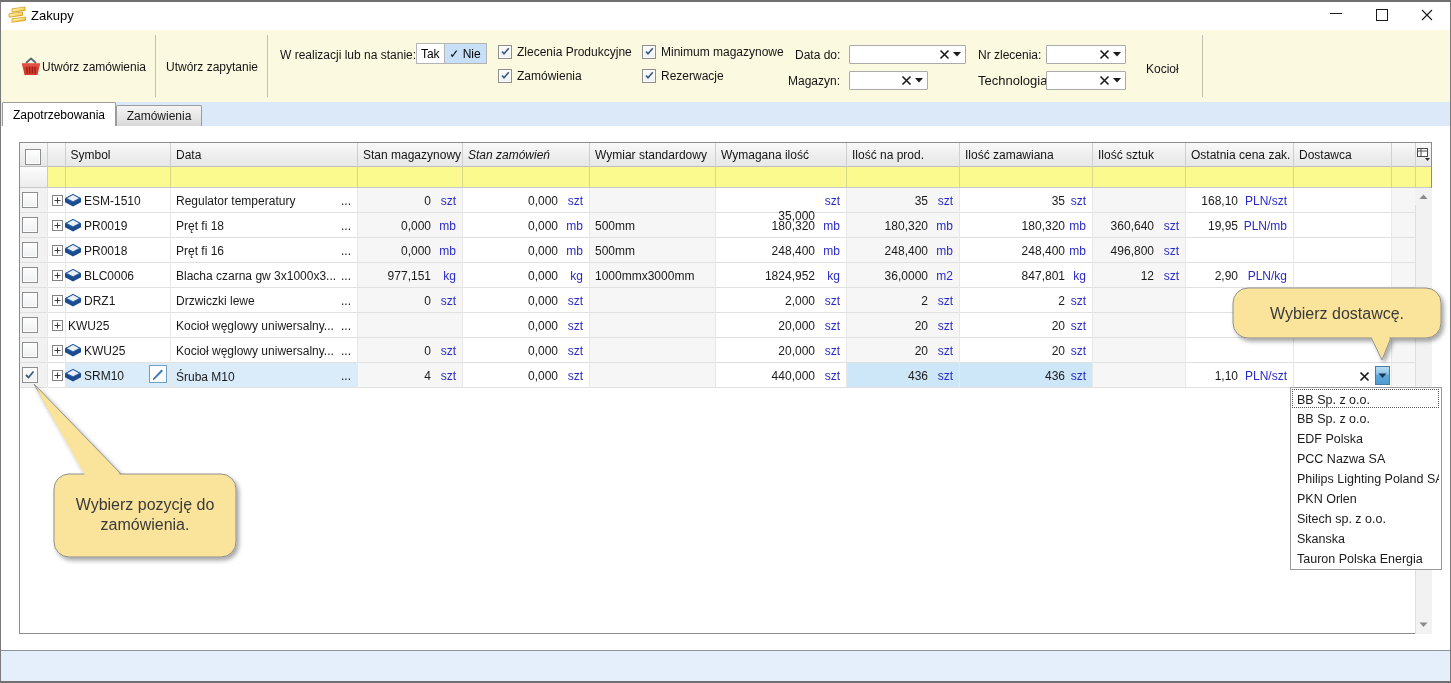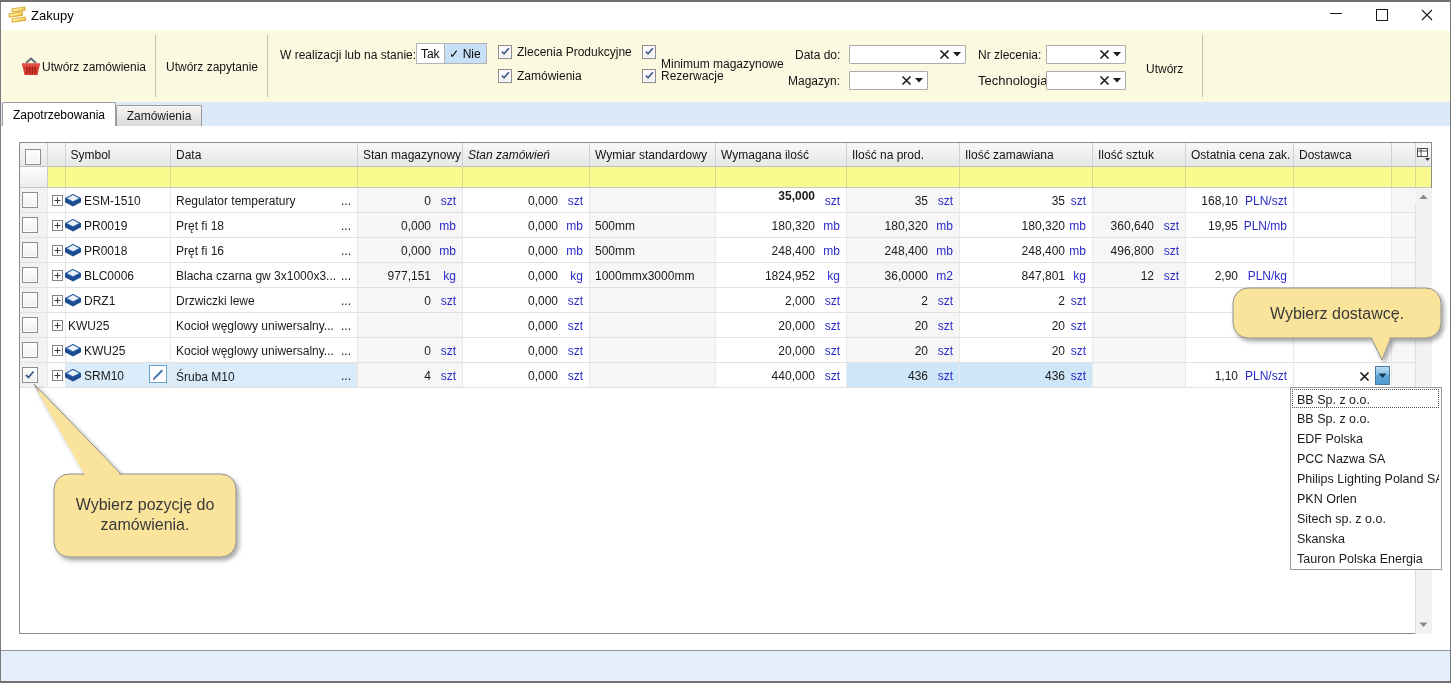--- a/index.html
+++ b/index.html
@@ -59,21 +59,21 @@
 <div class="hlabel" style="left:517px;top:43px;height:18px;font-size:12px;">Zlecenia Produkcyjne</div>
 <div class="cbx" style="left:498px;top:69px;width:12px;height:12px;"></div>
 <svg class="abs" style="left:500px;top:70px;" width="11" height="11">
     <path d="M2,5.5 L4,7.8 L8.8,2.2" fill="none" stroke="#3e5d85" stroke-width="1.7"></path>
   </svg>
 <div class="hlabel" style="left:517px;top:67px;height:18px;font-size:12px;">Zamówienia</div>
 <div class="cbx" style="left:642px;top:45px;width:12px;height:12px;"></div>
 <svg class="abs" style="left:644px;top:46px;" width="11" height="11">
     <path d="M2,5.5 L4,7.8 L8.8,2.2" fill="none" stroke="#3e5d85" stroke-width="1.7"></path>
   </svg>
-<div class="hlabel" style="left:661px;top:43px;height:18px;font-size:12px;margin-top:12px;">Minimum magazynowe</div>
+<div class="hlabel" style="left:661px;top:43px;height:18px;font-size:12px;">Minimum magazynowe</div>
 <div class="cbx" style="left:642px;top:69px;width:12px;height:12px;"></div>
 <svg class="abs" style="left:644px;top:70px;" width="11" height="11">
     <path d="M2,5.5 L4,7.8 L8.8,2.2" fill="none" stroke="#3e5d85" stroke-width="1.7"></path>
   </svg>
 <div class="hlabel" style="left:661px;top:67px;height:18px;font-size:12px;">Rezerwacje</div>
 <div class="hlabel" style="left:795px;top:46px;height:17px;font-size:12px;">Data do:</div>
 <div class="abs" style="left:849px;top:45px;width:117px;height:19px;background:#fff;border:1px solid #ababab;border-radius:1px;box-sizing:border-box;"></div>
 <svg class="abs" style="left:939px;top:49px;" width="11" height="11">
     <path d="M1.5,1.5 L9.5,9.5 M9.5,1.5 L1.5,9.5" stroke="#1a1a1a" stroke-width="1.6"></path>
   </svg>
@@ -97,21 +97,21 @@
     <polygon points="0,0 8,0 4,4.5" fill="#1a1a1a"></polygon>
   </svg>
 <div class="hlabel" style="left:978px;top:72px;height:17px;font-size:13px;">Technologia:</div>
 <div class="abs" style="left:1046px;top:71px;width:80px;height:19px;background:#fff;border:1px solid #ababab;border-radius:1px;box-sizing:border-box;"></div>
 <svg class="abs" style="left:1099px;top:75px;" width="11" height="11">
     <path d="M1.5,1.5 L9.5,9.5 M9.5,1.5 L1.5,9.5" stroke="#1a1a1a" stroke-width="1.6"></path>
   </svg>
 <svg class="abs" style="left:1113px;top:78px;" width="9" height="6">
     <polygon points="0,0 8,0 4,4.5" fill="#1a1a1a"></polygon>
   </svg>
-<div class="hlabel" style="left:1146px;top:60px;height:18px;font-size:12px;">Utwórz</div>
+<div class="hlabel" style="left:1146px;top:60px;height:18px;font-size:12px;">Kocioł</div>
 <div class="abs" style="left:1px;top:102px;width:1449px;height:24px;background:#dce9f8;"></div>
 <div class="abs" style="left:1px;top:126px;width:1449px;height:524px;background:#fff;"></div>
 <div class="abs" style="left:2px;top:102px;width:114px;height:24px;background:#fff;border:1px solid #9b9b9b;border-bottom:none;border-radius:2px 2px 0 0;box-sizing:border-box;display:flex;align-items:center;justify-content:center;font-size:12px;color:#000;">Zapotrzebowania</div>
 <div class="abs" style="left:116px;top:105px;width:86px;height:21px;background:linear-gradient(180deg,#f5f5f5 0%,#e5e5e5 60%,#d8d8d8 100%);border:1px solid #9b9b9b;border-bottom:none;border-radius:2px 2px 0 0;box-sizing:border-box;display:flex;align-items:center;justify-content:center;font-size:12px;color:#1a1a1a;">Zamówienia</div>
 <div class="abs" style="left:19px;top:142px;width:1413px;height:492px;border:1px solid #8c8c8c;background:#fff;box-sizing:border-box;"></div>
 <div class="abs" style="left:20px;top:143px;width:1411px;height:24px;background:linear-gradient(180deg,#f9f9f9 0%,#f0f0f0 45%,#e7e7e7 100%);border-bottom:1px solid #bfbfbf;box-sizing:border-box;"></div>
 <div class="hlabel" style="left:70.5px;top:143px;height:23px;">Symbol</div>
 <div class="hlabel" style="left:176px;top:143px;height:23px;">Data</div>
 <div class="hlabel" style="left:363px;top:143px;height:23px;">Stan magazynowy</div>
 <div class="hlabel" style="left:468px;top:143px;height:23px;font-style:italic;">Stan zamówień</div>
@@ -192,21 +192,21 @@
 <polygon points="8,0 16,4.2 8,8.4 0,4.2" fill="#2a61a8"></polygon>
 <polygon points="8,1.1 13.9,4.2 8,7.3 2.1,4.2" fill="#ecf1f8"></polygon>
 </svg>
 <div class="num" style="left:84px;top:188px;height:25px;position:absolute;">ESM-1510</div>
 <div class="num" style="left:176px;top:188px;height:25px;">Regulator temperatury</div>
 <div class="num" style="left:341px;top:188px;height:25px;">...</div>
 <div class="num" style="right:1020px;top:188px;height:25px;">0</div>
 <div class="unit" style="right:995px;top:188px;height:25px;">szt</div>
 <div class="num" style="right:893px;top:188px;height:25px;">0,000</div>
 <div class="unit" style="right:868px;top:188px;height:25px;">szt</div>
-<div class="num" style="right:636px;top:176px;height:39px;font-weight:bold;">35,000</div>
+<div class="num" style="right:636px;top:196px;height:39px;">35,000</div>
 <div class="unit" style="right:611px;top:188px;height:25px;">szt</div>
 <div class="num" style="right:523px;top:188px;height:25px;">35</div>
 <div class="unit" style="right:498px;top:188px;height:25px;">szt</div>
 <div class="num" style="right:386px;top:188px;height:25px;">35</div>
 <div class="unit" style="right:365px;top:188px;height:25px;">szt</div>
 <div class="num" style="right:213px;top:188px;height:25px;">168,10</div>
 <div class="unit" style="right:164px;top:188px;height:25px;">PLN/szt</div>
 <div class="abs" style="left:20px;top:213px;width:27px;height:25px;background:#f2f2f2;"></div>
 <div class="abs" style="left:357px;top:213px;width:105px;height:25px;background:#f6f6f6;"></div>
 <div class="abs" style="left:589px;top:213px;width:126px;height:25px;background:#f6f6f6;"></div>

